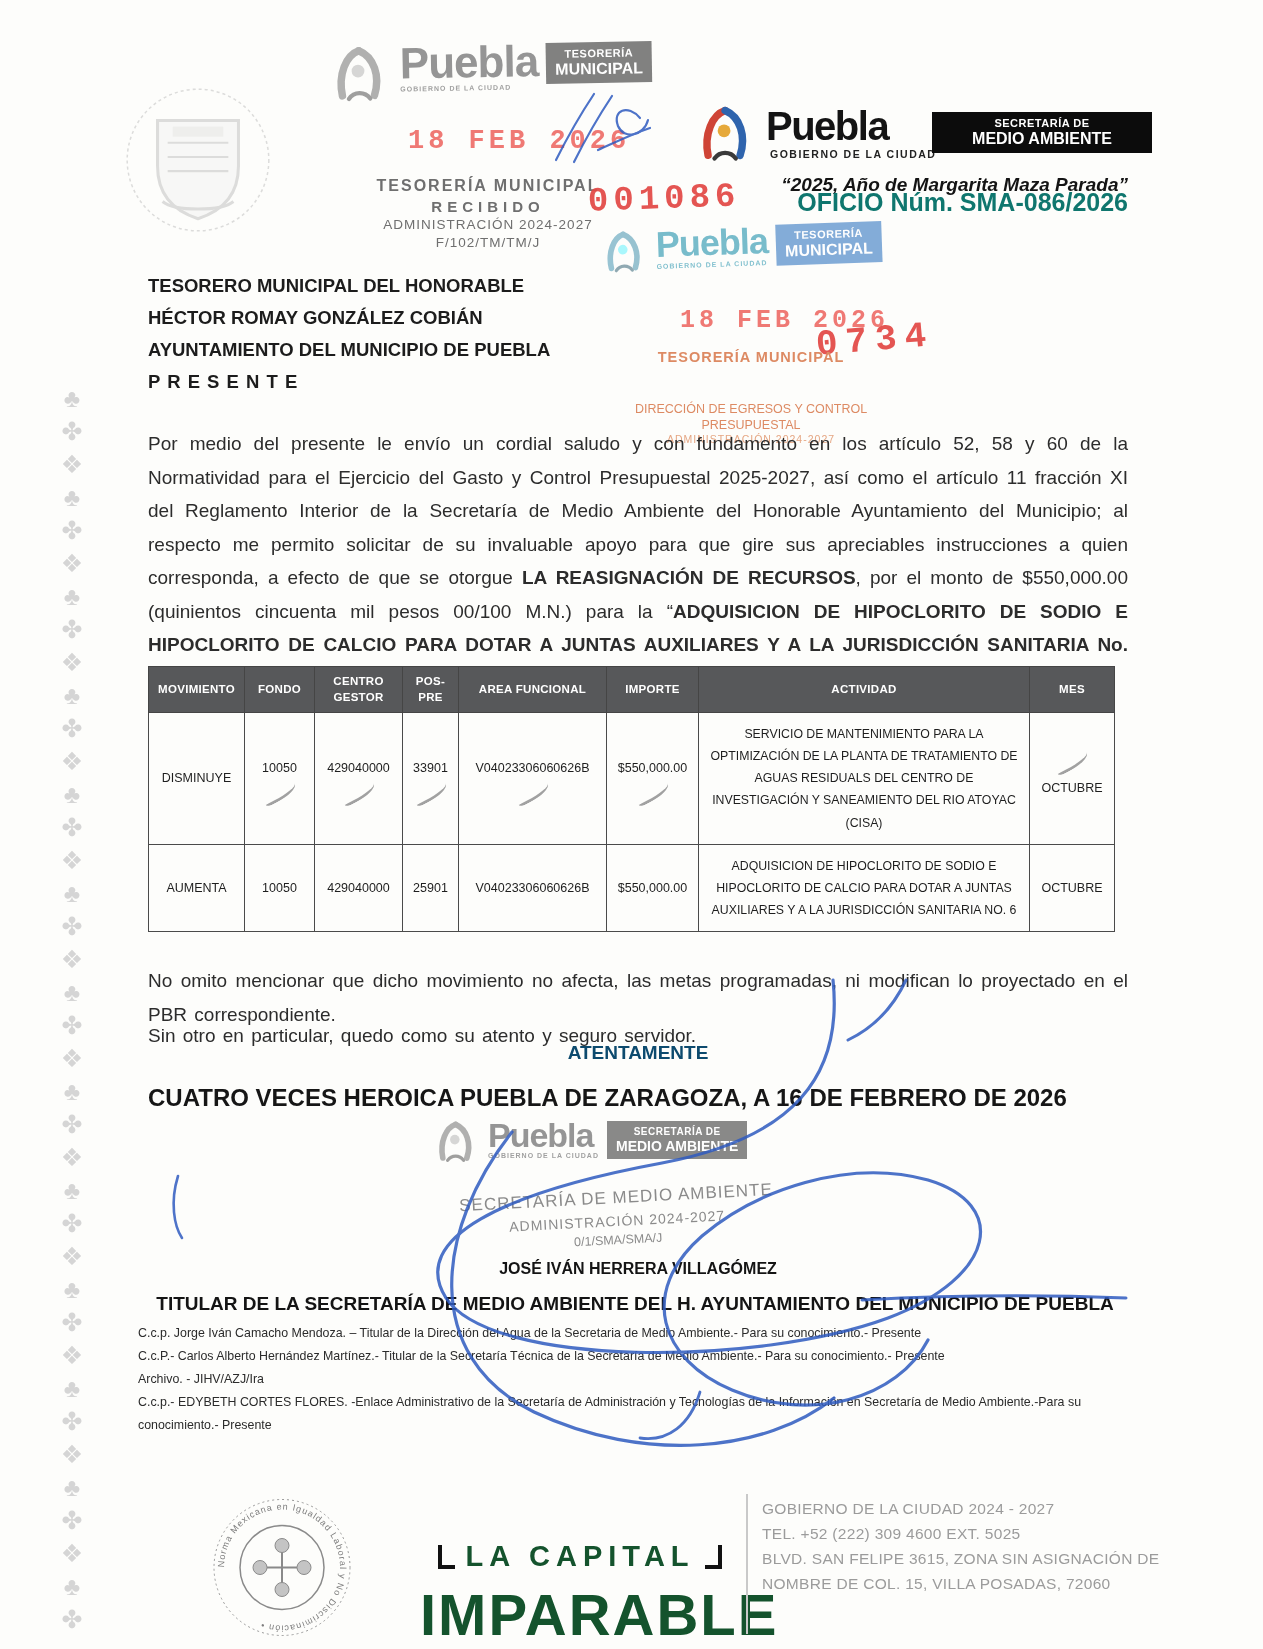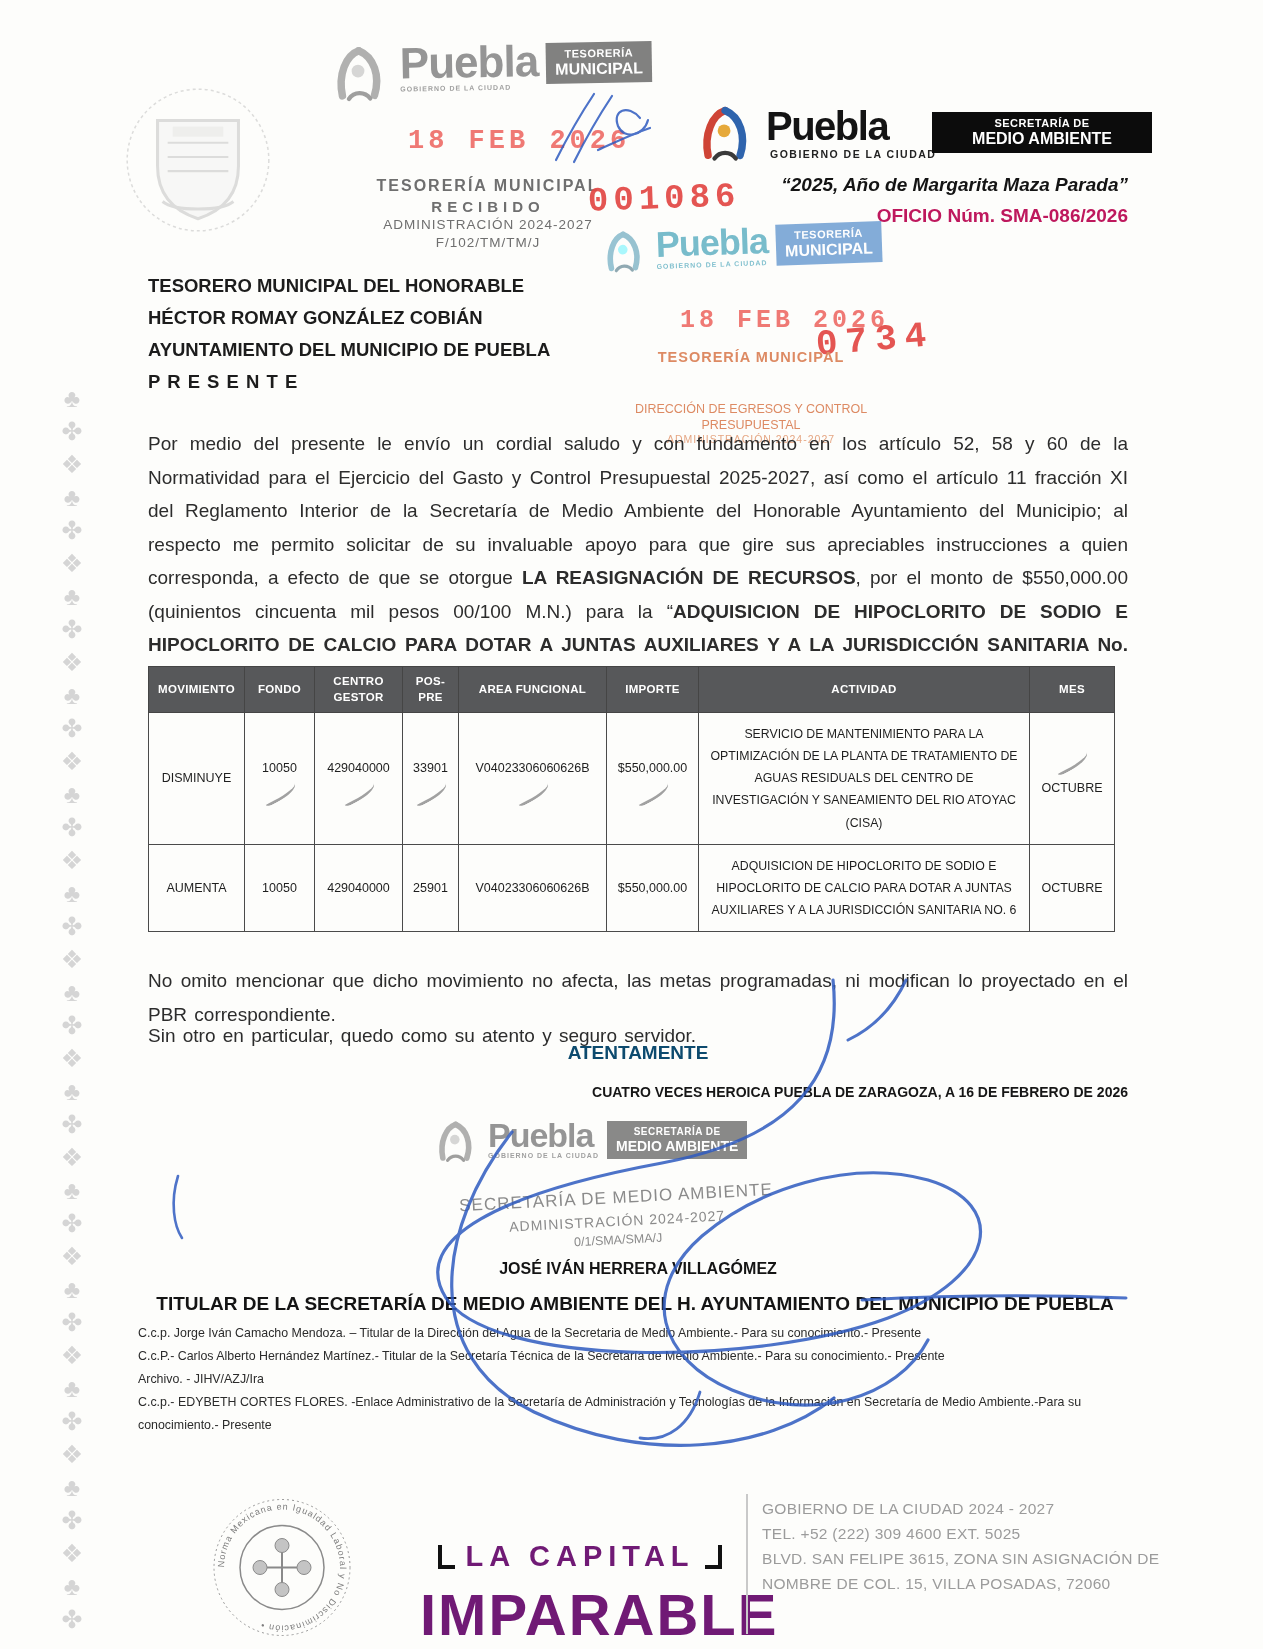--- a/index.html
+++ b/index.html
@@ -51,21 +51,21 @@
   .folio-red{font-family:"Liberation Mono", monospace;font-weight:bold;color:#e24744;opacity:.92;}
   .folio-1{left:588px;top:180px;font-size:34px;letter-spacing:5px;transform:rotate(-2deg);}
   .folio-2{left:816px;top:320px;font-size:36px;letter-spacing:8px;transform:rotate(-5deg);}
 
   .brand-color{left:766px;top:104px;font-size:40px;font-weight:800;letter-spacing:-1.5px;color:#141414;}
   .brand-color-sub{left:770px;top:148px;font-size:10.5px;font-weight:bold;letter-spacing:1.5px;color:#222;}
   .emblem-main{left:688px;top:102px;}
   .dept-box{left:932px;top:112px;width:202px;background:#0c0c0c;}
 
   .slogan{left:696px;top:174px;width:432px;text-align:right;font-size:19px;font-weight:bold;font-style:italic;color:#141414;}
-  .oficio{left:696px;top:205px;width:432px;text-align:right;font-size:19px;font-weight:bold;color:#be185d;}
+  .oficio{left:696px;top:188px;width:432px;text-align:right;font-size:25px;font-weight:bold;color:#0f766e;}
 
   .stamp-teal{left:596px;top:224px;opacity:.8;transform:rotate(-2deg);}
   .stamp-teal .stamp-brand{font-size:36px;color:#58acc0;}
   .stamp-teal .stamp-sub{color:#64b2c4;}
   .stamp-teal .dbox{background:rgba(74,134,200,.85);margin-top:2px;}
 
   .egresos{left:596px;top:348px;width:310px;text-align:center;color:#dd8a63;line-height:1.25;}
   .egresos .e1{font-size:14.5px;font-weight:bold;letter-spacing:1px;}
   .egresos .e2{font-size:12.5px;margin-top:36px;}
   .egresos .e3{font-size:12.5px;}
@@ -91,21 +91,21 @@
     padding:10px 6px;color:#1e1e1e;line-height:1.8;background:transparent;
   }
   .ptable .act{font-size:12.3px;line-height:1.8;}
   .pen-check{display:block;width:36px;height:9px;margin:8px auto 0;
     border-bottom:3px solid #929292;border-radius:0 0 70% 25%;
     transform:rotate(-28deg);opacity:.85;}
   .pen-check.above{margin:0 auto 8px;}
 
   
   .atent{left:148px;top:1042px;width:980px;text-align:center;font-size:19px;font-weight:bold;color:#0c4a6e;}
-  .placedate{left:148px;top:1084px;width:980px;text-align:right;font-size:14px;font-weight:bold;color:#161616;}
+  .placedate{left:148px;top:1084px;width:980px;text-align:left;font-size:24px;font-weight:bold;color:#161616;}
 
   .stamp-sign{left:428px;top:1118px;opacity:.8;}
   .stamp-sign .stamp-brand{font-size:34px;color:#7c7c7c;}
   .stamp-sign .stamp-sub{color:#8a8a8a;}
   .stamp-sign .dbox{background:rgba(82,82,82,.85);margin-top:3px;}
   .stamp-sign .dbox .bl1{font-size:10px;}
   .stamp-sign .dbox .bl2{font-size:14px;}
 
   .admin-stamp{left:452px;top:1186px;width:330px;text-align:center;color:#8b8b8b;
     transform:rotate(-3deg);line-height:1.45;}
@@ -113,21 +113,21 @@
   .admin-stamp .a2{font-size:14px;letter-spacing:1px;}
   .admin-stamp .a3{font-size:12.5px;}
 
   .signer-name{left:148px;top:1260px;width:980px;text-align:center;font-size:16px;font-weight:bold;color:#141414;}
   .signer-title{left:90px;top:1293px;width:1090px;text-align:center;font-size:19px;font-weight:bold;color:#141414;}
 
   .cc{left:138px;top:1322px;width:1008px;font-size:12.4px;line-height:23px;color:#2b2b2b;}
 
   
   .badge{left:206px;top:1486px;width:152px;height:163px;}
-  .capital{left:420px;top:1540px;width:320px;text-align:center;color:#701a75;}
+  .capital{left:420px;top:1540px;width:320px;text-align:center;color:#14532d;}
   .cap-l1{font-size:29px;font-weight:800;letter-spacing:6px;display:flex;align-items:center;justify-content:center;gap:10px;}
   .cap-hook{display:inline-block;width:13px;height:20px;border:4px solid #111;border-top:none;}
   .cap-hook.left{border-right:none;}
   .cap-hook.right{border-left:none;}
   .cap-l2{margin-top:13px;font-size:58px;font-weight:800;letter-spacing:2px;line-height:1;}
   .fdivider{left:746px;top:1494px;width:2px;height:140px;background:#c9c9c9;}
   .finfo{left:762px;top:1496px;font-size:15.5px;line-height:25px;color:#9b9b9b;letter-spacing:.3px;}
 
   .ink{left:0;top:0;width:1263px;height:1649px;pointer-events:none;}
 </style>

